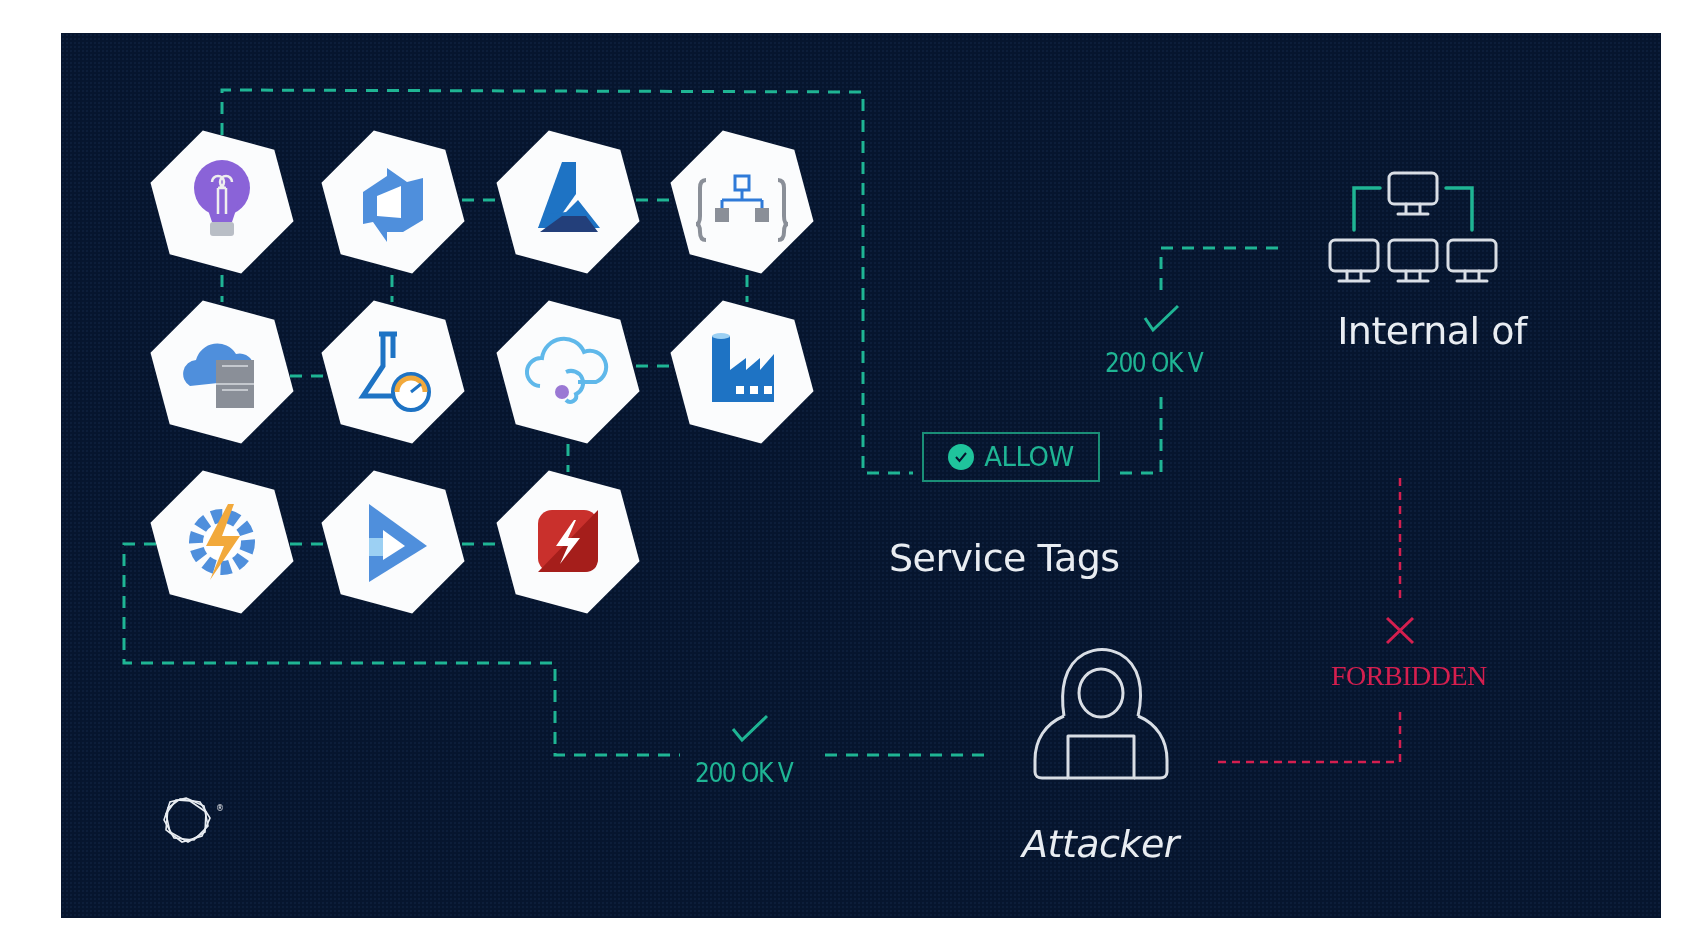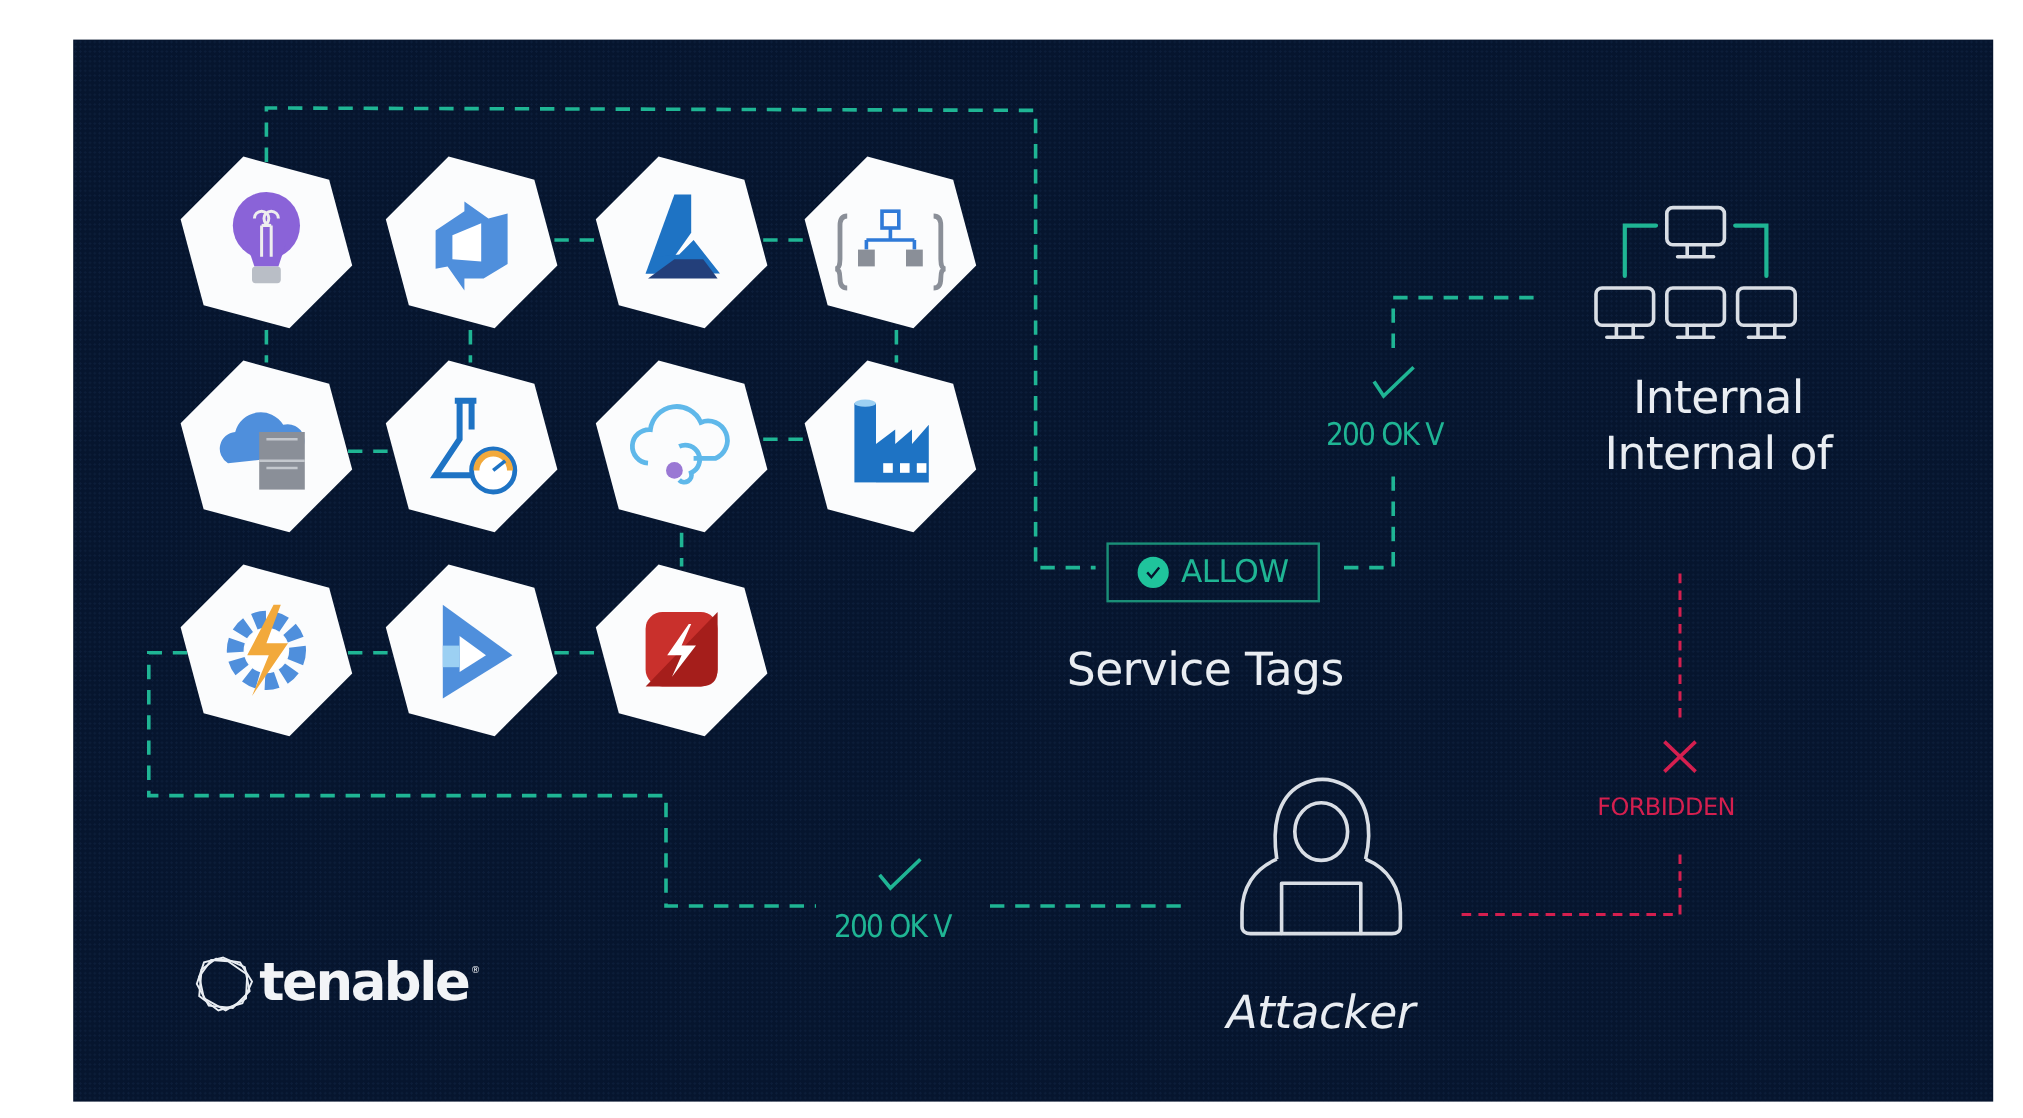--- a/index.html
+++ b/index.html
@@ -7,23 +7,23 @@
   #panel {
     position: absolute; left: 61px; top: 33px; width: 1600px; height: 885px;
     background: #06152e;
     background-image: radial-gradient(rgba(40,70,110,0.18) 1px, transparent 1px);
     background-size: 4px 4px;
   }
   svg#diagram { position: absolute; left: 0; top: 0; width: 1686px; height: 932px; }
   .lbl { position: absolute; white-space: nowrap; font-family: "DejaVu Sans", sans-serif; }
   .white-title { color: #e9edf2; font-size: 38px; letter-spacing: -0.5px; }
   .green-small { color: #1fb594; font-size: 26px; letter-spacing: -1.5px; font-family: "DejaVu Sans Condensed", "DejaVu Sans", sans-serif; }
-  .red-small { color: #d51f4f; font-size: 20px; letter-spacing: -0.5px; }
+  .red-small { color: #d51f4f; font-size: 28px; letter-spacing: -0.5px; font-family: Liberation Serif, serif; }
   #allow-box {
-    position: absolute; left: 922px; top: 452px; width: 178px; height: 50px;
+    position: absolute; left: 922px; top: 432px; width: 178px; height: 50px;
     border: 2px solid #1a8f77; box-sizing: border-box;
     display: flex; align-items: center; justify-content: center; gap: 10px;
   }
   #allow-box .chk {
     width: 26px; height: 26px; border-radius: 50%; background: #1fc49c;
     display: flex; align-items: center; justify-content: center;
   }
   #allow-box .txt { color: #1fb594; font-size: 26px; letter-spacing: -0.5px; }
   #logo { position: absolute; left: 160px; top: 790px; height: 56px; display: flex; align-items: center; gap: 2px; }
   #logo .word { color: #f2f4f7; font-size: 44px; font-weight: bold; letter-spacing: -2px; }
@@ -207,23 +207,21 @@
     <svg width="14" height="12" viewBox="0 0 14 12">
         <polyline points="2,6 5.5,10 12,2" fill="none" stroke="#06152e" stroke-width="2"></polyline>
       </svg>
   </span>
   <span class="txt">ALLOW</span>
 </div>
 
 <div class="lbl white-title" style="left:889px; top:536px;text-align:center;">Service Tags</div>
 
 <div class="lbl white-title" style="left:1312px; top:308px; width:240px; text-align:center; line-height:47px;">
-  <div>Internal</div>
   <div>Internal of</div>
 </div>
 
 <div class="lbl white-title" style="left:1022px; top:822px;font-style:italic;">Attacker</div>
 
 <div id="logo">
   <span style="width:54px;"></span>
-  <span class="word">tenable</span>
   <span class="tm">®</span>
 </div>
 
 </body></html>

